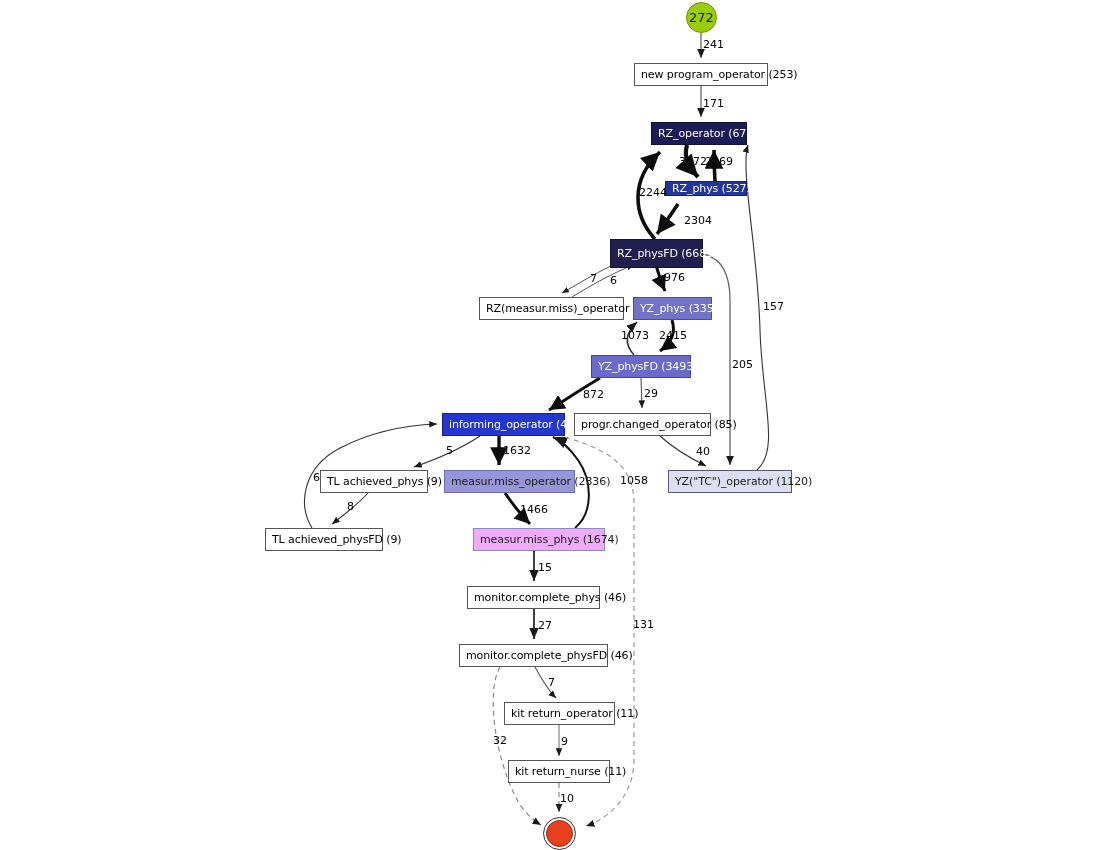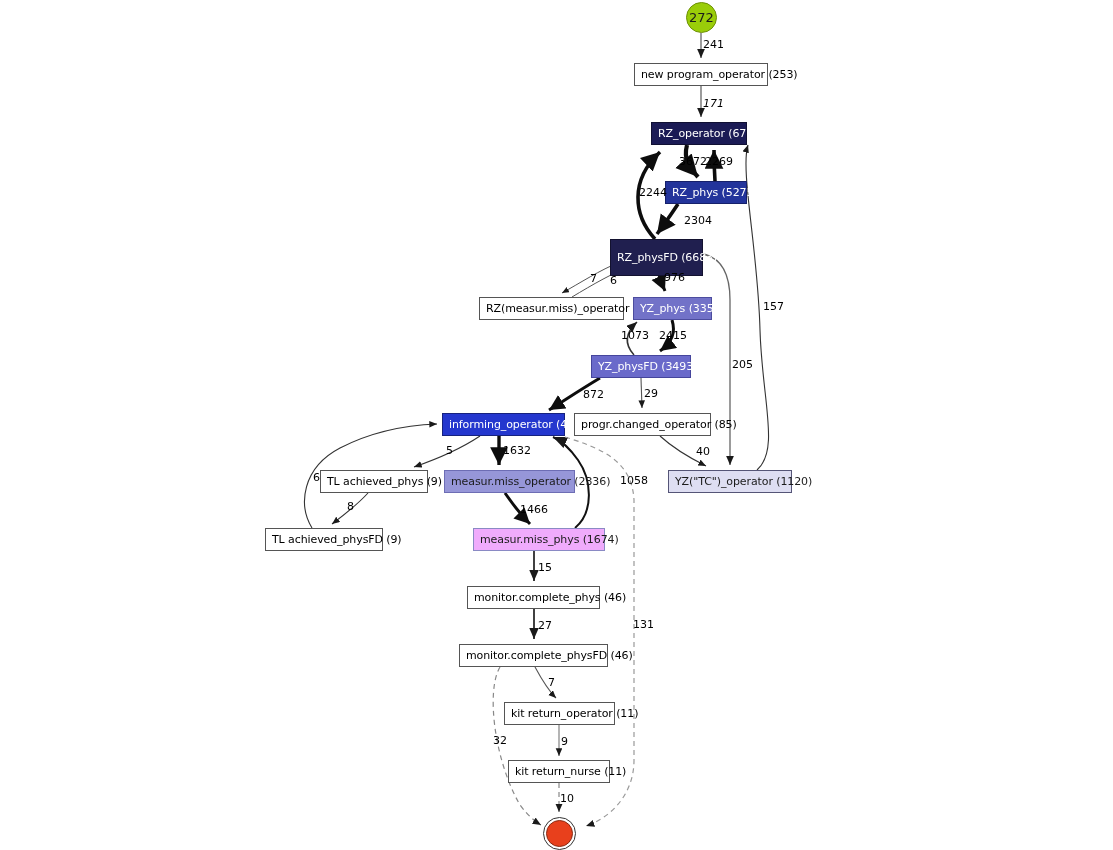--- a/index.html
+++ b/index.html
@@ -154,25 +154,25 @@
   </div>
 
   <div class="node" style="left:634px; top:63px; width:134px; height:23px; background:#FFFFFF; color:#000000; border-color:#555555;">
     <span class="node-label">new program_operator (253)</span>
   </div>
 
   <div class="node" style="left:651px; top:122px; width:96px; height:23px; background:#1B1B55; color:#FFFFFF; border-color:#101033;">
     <span class="node-label">RZ_operator (6719)</span>
   </div>
 
-  <div class="node" style="left:665px; top:181px; width:82px; height:23px; background:#23349B; color:#FFFFFF; border-color:#16206A;">
+  <div class="node" style="left:665px; top:181px; width:82px; height:15px; background:#23349B; color:#FFFFFF; border-color:#16206A;">
     <span class="node-label">RZ_phys (5275)</span>
   </div>
 
-  <div class="node" style="left:610px; top:239px; width:93px; height:37px; background:#201F4F; color:#FFFFFF; border-color:#13122F;">
+  <div class="node" style="left:610px; top:239px; width:93px; height:29px; background:#201F4F; color:#FFFFFF; border-color:#13122F;">
     <span class="node-label">RZ_physFD (6683)</span>
   </div>
 
   <div class="node" style="left:479px; top:297px; width:145px; height:23px; background:#FFFFFF; color:#000000; border-color:#555555;">
     <span class="node-label">RZ(measur.miss)_operator (20)</span>
   </div>
 
   <div class="node" style="left:633px; top:297px; width:79px; height:23px; background:#7272C8; color:#FFFFFF; border-color:#4C4C9E;">
     <span class="node-label">YZ_phys (3359)</span>
   </div>
@@ -219,21 +219,21 @@
 
   <div class="node" style="left:504px; top:702px; width:111px; height:23px; background:#FFFFFF; color:#000000; border-color:#555555;">
     <span class="node-label">kit return_operator (11)</span>
   </div>
 
   <div class="node" style="left:508px; top:760px; width:102px; height:23px; background:#FFFFFF; color:#000000; border-color:#555555;">
     <span class="node-label">kit return_nurse (11)</span>
   </div>
 
   <div class="edge-label" style="left:703px; top:39px;">241</div>
-  <div class="edge-label" style="left:703px; top:98px;font-style:italic;">171</div>
+  <div class="edge-label" style="left:703px; top:98px;">171</div>
   <div class="edge-label" style="left:679px; top:156px;">3672</div>
   <div class="edge-label" style="left:705px; top:156px;">2269</div>
   <div class="edge-label" style="left:639px; top:187px;">2244</div>
   <div class="edge-label" style="left:684px; top:215px;">2304</div>
   <div class="edge-label" style="left:590px; top:273px;">7</div>
   <div class="edge-label" style="left:610px; top:275px;">6</div>
   <div class="edge-label" style="left:664px; top:272px;">976</div>
   <div class="edge-label" style="left:621px; top:330px;">1073</div>
   <div class="edge-label" style="left:659px; top:330px;">2415</div>
   <div class="edge-label" style="left:732px; top:359px;">205</div>

